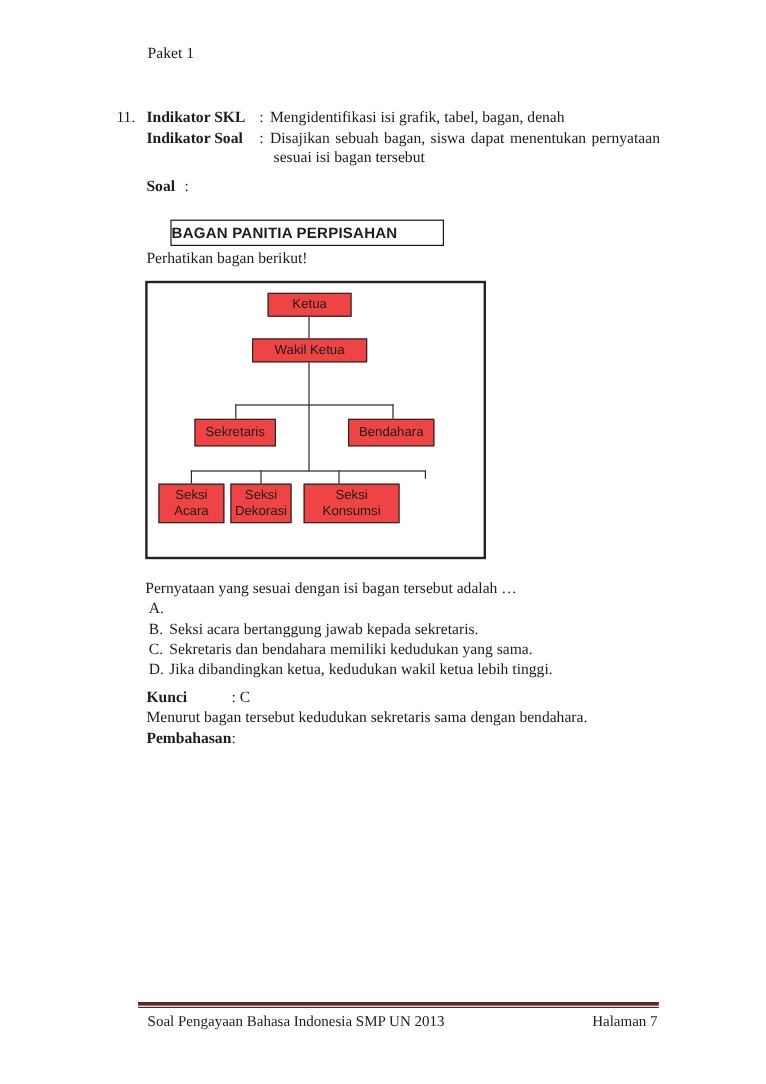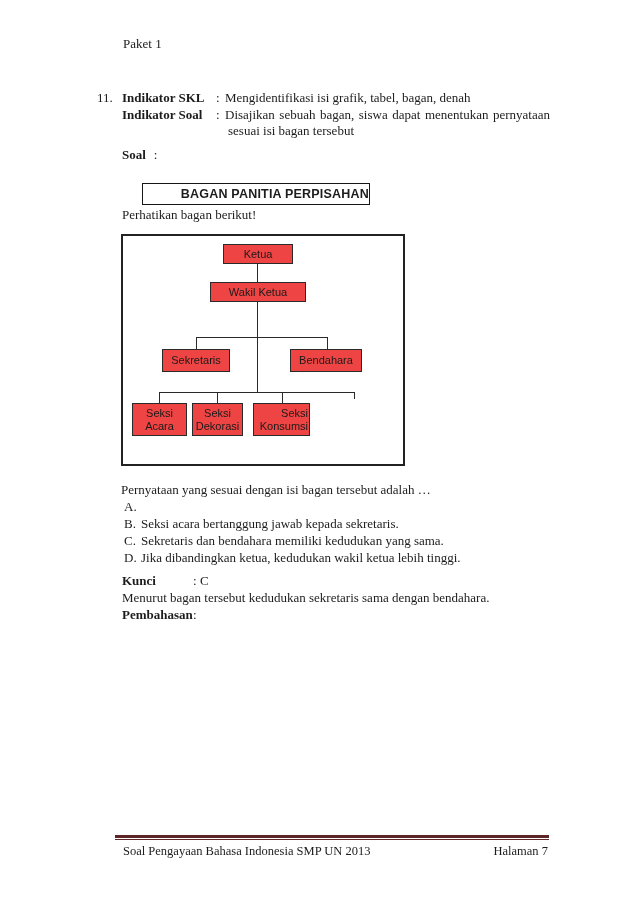--- a/index.html
+++ b/index.html
@@ -33,21 +33,21 @@
   .bold{font-weight:bold;}
   .jst{text-align:justify;text-align-last:justify;}
   .cont{padding-left:3px;}
   
   .soal-row{position:absolute;top:146px;left:122px;font-size:13px;line-height:17px;}
   .soal-row .colon{margin-left:8px;}
   
   .bagan-heading{
     position:absolute;top:183px;left:142px;width:226px;height:20px;
     border:1px solid #161616;
-    display:flex;align-items:center;justify-content:flex-end;
+    display:flex;align-items:center;justify-content:flex-start;
     font-family:"Liberation Sans", sans-serif;
     font-weight:bold;font-size:12.5px;letter-spacing:.2px;
   }
   .bagan-intro{position:absolute;top:206px;left:122px;font-size:13px;line-height:17px;}
   
   .chart-frame{
     position:absolute;top:234px;left:121px;width:284px;height:232px;
     border:2px solid #222;box-sizing:border-box;background:#fff;
   }
   .node{
@@ -56,21 +56,21 @@
     display:flex;align-items:center;justify-content:center;text-align:center;
     font-family:"Liberation Sans", sans-serif;font-size:11px;line-height:13px;
     color:#1a1a1a;padding:1px;
   }
   .n-ketua{left:100px;top:8px;width:70px;height:20px;}
   .n-wakil{left:87px;top:46px;width:96px;height:20px;}
   .n-sekretaris{left:39px;top:113px;width:68px;height:23px;}
   .n-bendahara{left:167px;top:113px;width:72px;height:23px;}
   .n-acara{left:9px;top:167px;width:55px;height:33px;}
   .n-dekorasi{left:69px;top:167px;width:51px;height:33px;}
-  .n-konsumsi{left:130px;top:167px;width:57px;height:33px;text-align:right;}
+  .n-konsumsi{left:130px;top:167px;width:80px;height:33px;}
   .n-dokumentasi{left:192px;top:163px;width:78px;height:33px;}
   .cline{position:absolute;background:var(--line);}
   .v1{left:134px;top:28px;width:1px;height:18px;}
   .v2{left:134px;top:66px;width:1px;height:91px;}
   .h1{left:73px;top:101px;width:132px;height:1px;}
   .d1{left:73px;top:101px;width:1px;height:12px;}
   .d2{left:204px;top:101px;width:1px;height:12px;}
   .h2{left:36px;top:156px;width:196px;height:1px;}
   .d3{left:36px;top:156px;width:1px;height:11px;}
   .d4{left:94px;top:156px;width:1px;height:11px;}

